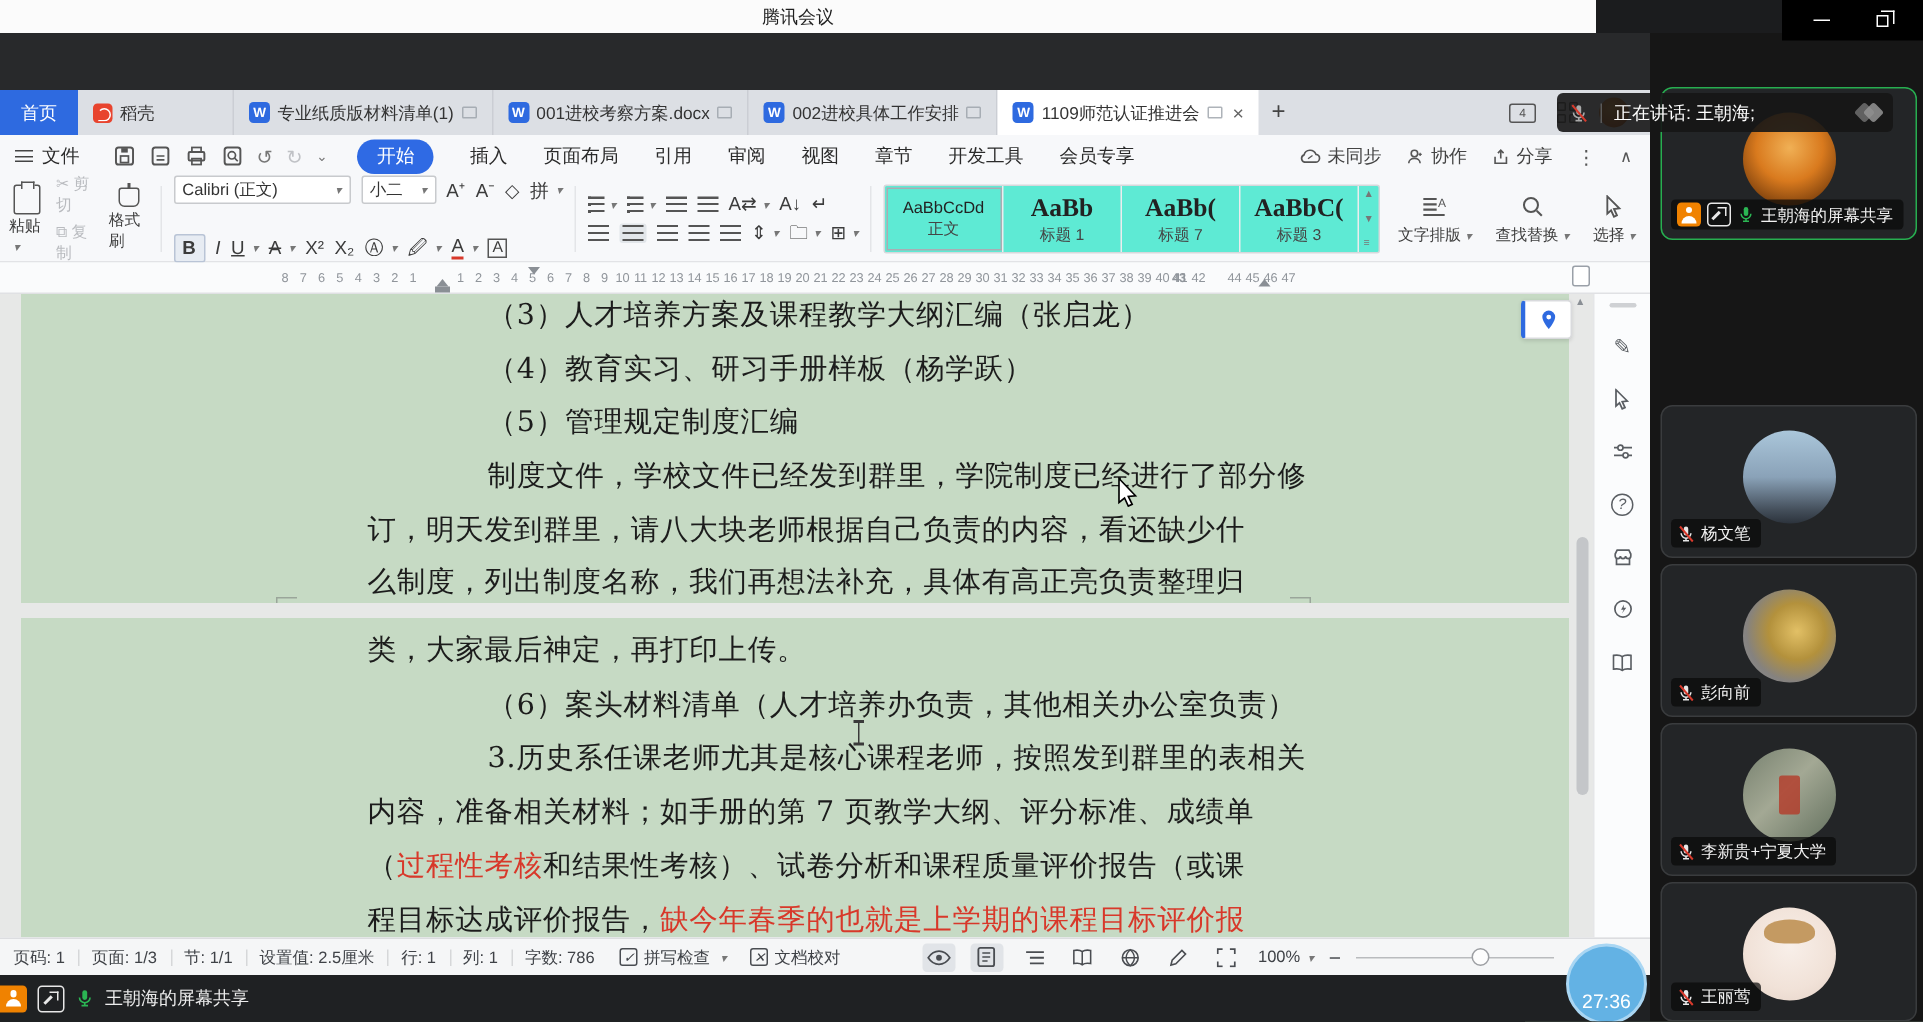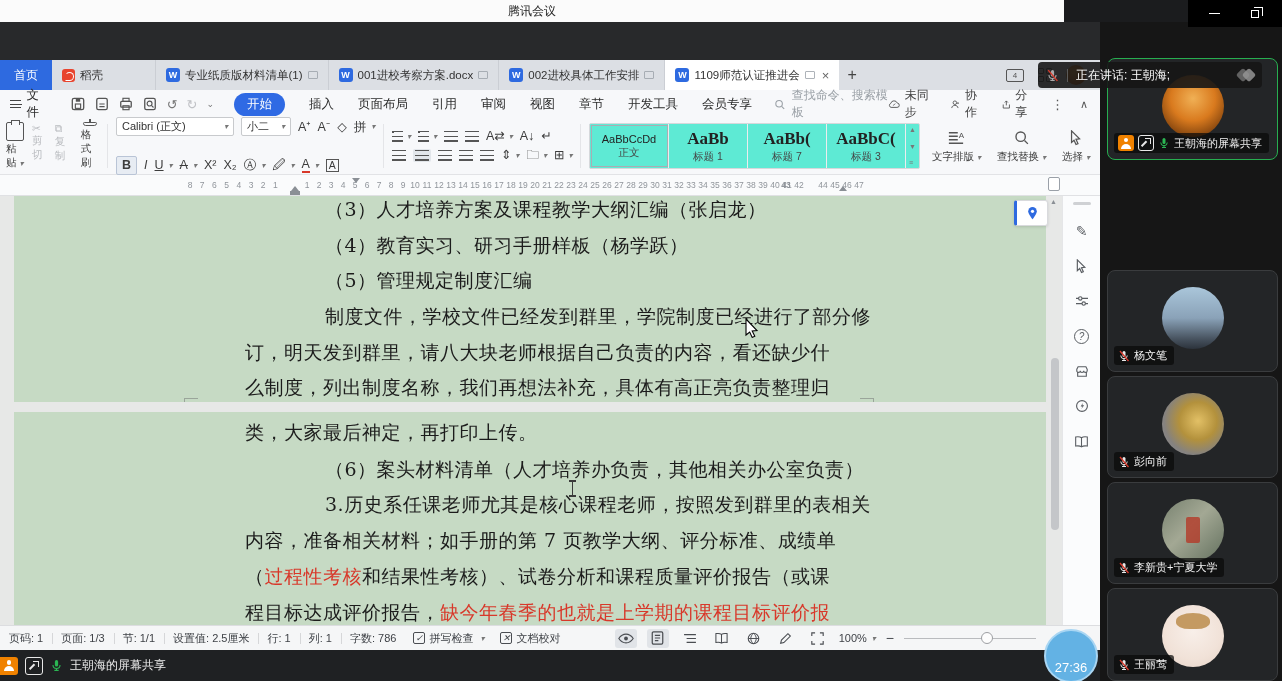--- a/index.html
+++ b/index.html
@@ -57,21 +57,21 @@
 .more-v{font-size:13px;color:#555}
 .collapse{font-size:11px;color:#555}
 
 
 .ribbon{position:absolute;left:0;top:58px;width:1100px;height:57px;background:#f7f8fa;border-bottom:1px solid #e2e3e6;display:flex;align-items:stretch;padding:4px 6px;gap:8px;color:#3c3c3c}
 .rsep{width:1px;background:#e4e5e8;margin:2px 0}
 .grp{display:flex;align-items:center;gap:6px}
 .paste-grp{flex-direction:column;justify-content:center;gap:1px;font-size:10.5px}
 .clip-ic{width:18px;height:20px;border:1.5px solid #555;border-radius:2px;position:relative}
 .clip-ic:before{content:"";position:absolute;left:4px;top:-3px;width:7px;height:4px;border:1.5px solid #555;border-bottom:none;background:#f7f8fa}
-.cutcopy{display:flex;flex-direction:row;justify-content:center;gap:4px;font-size:10.5px;color:#b9bbbf}
+.cutcopy{display:flex;flex-direction:column;justify-content:center;gap:4px;font-size:10.5px;color:#b9bbbf}
 .fmt{display:flex;flex-direction:column;align-items:center;justify-content:center;font-size:10.5px;gap:2px}
 .brush-ic{width:14px;height:13px;border:1.5px solid #555;border-radius:2px 2px 4px 4px;position:relative}
 .brush-ic:after{content:"";position:absolute;left:5px;top:-4px;width:2px;height:4px;background:#555}
 .font-grp{display:flex;flex-direction:column;justify-content:center;gap:20px}
 .frow{display:flex;align-items:center;gap:7px}
 .fbox{height:19px;background:#fff;border:1px solid #c8cacd;border-radius:2px;display:flex;align-items:center;justify-content:space-between;padding:0 5px;font-size:11px;color:#333}
 .fname{width:118px}.fsize{width:50px}
 .car{font-size:8px;color:#777;margin-left:3px}
 .fg{font-size:12.5px;color:#3c3c3c;display:flex;align-items:center;gap:2px;line-height:1}
 .fg.boxed{border:1px solid #b9c4d6;background:#e7ecf3;border-radius:2px;padding:2px 5px}
@@ -288,27 +288,20 @@
         <span class="mi active">开始</span>
         <span class="mi">插入</span>
         <span class="mi">页面布局</span>
         <span class="mi">引用</span>
         <span class="mi">审阅</span>
         <span class="mi">视图</span>
         <span class="mi">章节</span>
         <span class="mi">开发工具</span>
         <span class="mi">会员专享</span>
       </nav>
-      <span class="searchbox">
-        <svg width="13" height="13" viewBox="0 0 16 16">
-            <circle cx="7" cy="7" r="4.5" fill="none" stroke="#9aa0a6" stroke-width="1.5"></circle>
-            <path d="M10.5 10.5l3.5 3.5" stroke="#9aa0a6" stroke-width="1.5"></path>
-          </svg>
-        <span>查找命令、搜索模板</span>
-      </span>
       <span class="mb-right">
         <span class="mb-item">
           <svg width="15" height="12" viewBox="0 0 20 14">
               <path d="M5 12.5h9.5a3.5 3.5 0 0 0 .5-7A5.5 5.5 0 0 0 4.5 6 3.4 3.4 0 0 0 5 12.5z" fill="none" stroke="#555" stroke-width="1.5"></path>
               <path d="M8 9.5l4-3" stroke="#555" stroke-width="1.2"></path>
             </svg>
           <span>未同步</span>
         </span>
         <span class="mb-item">
           <svg width="13" height="13" viewBox="0 0 24 24">

